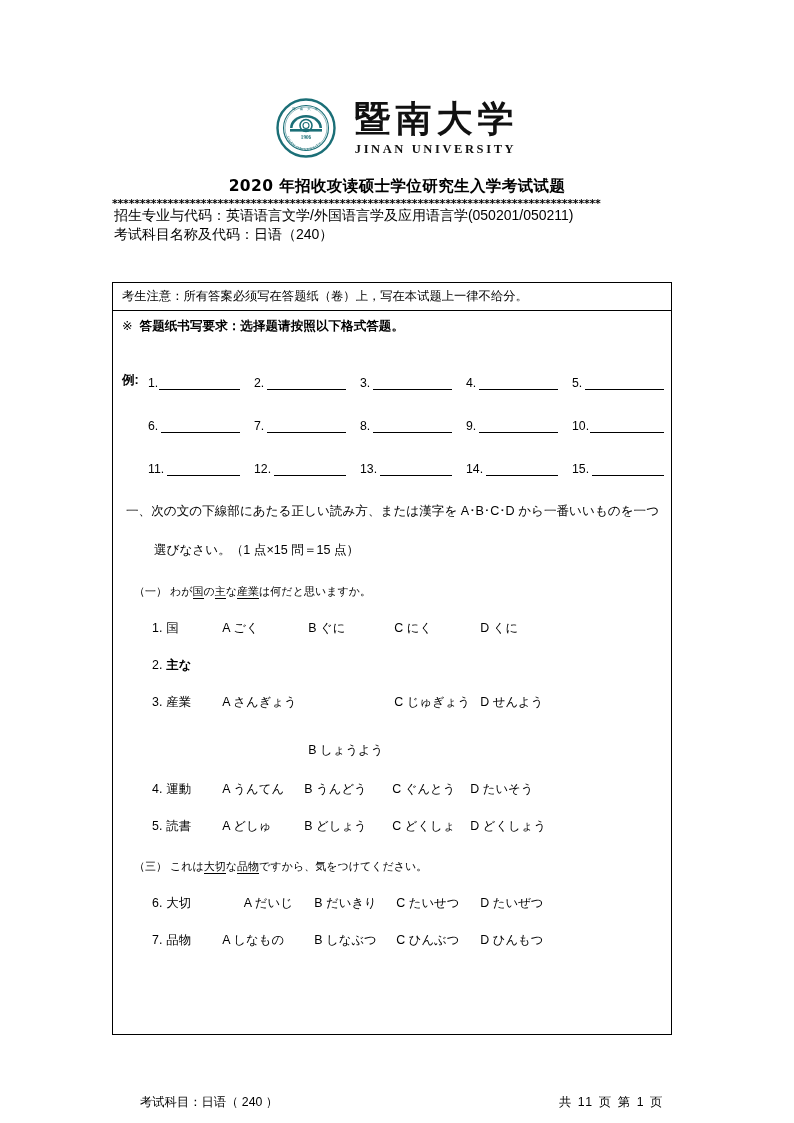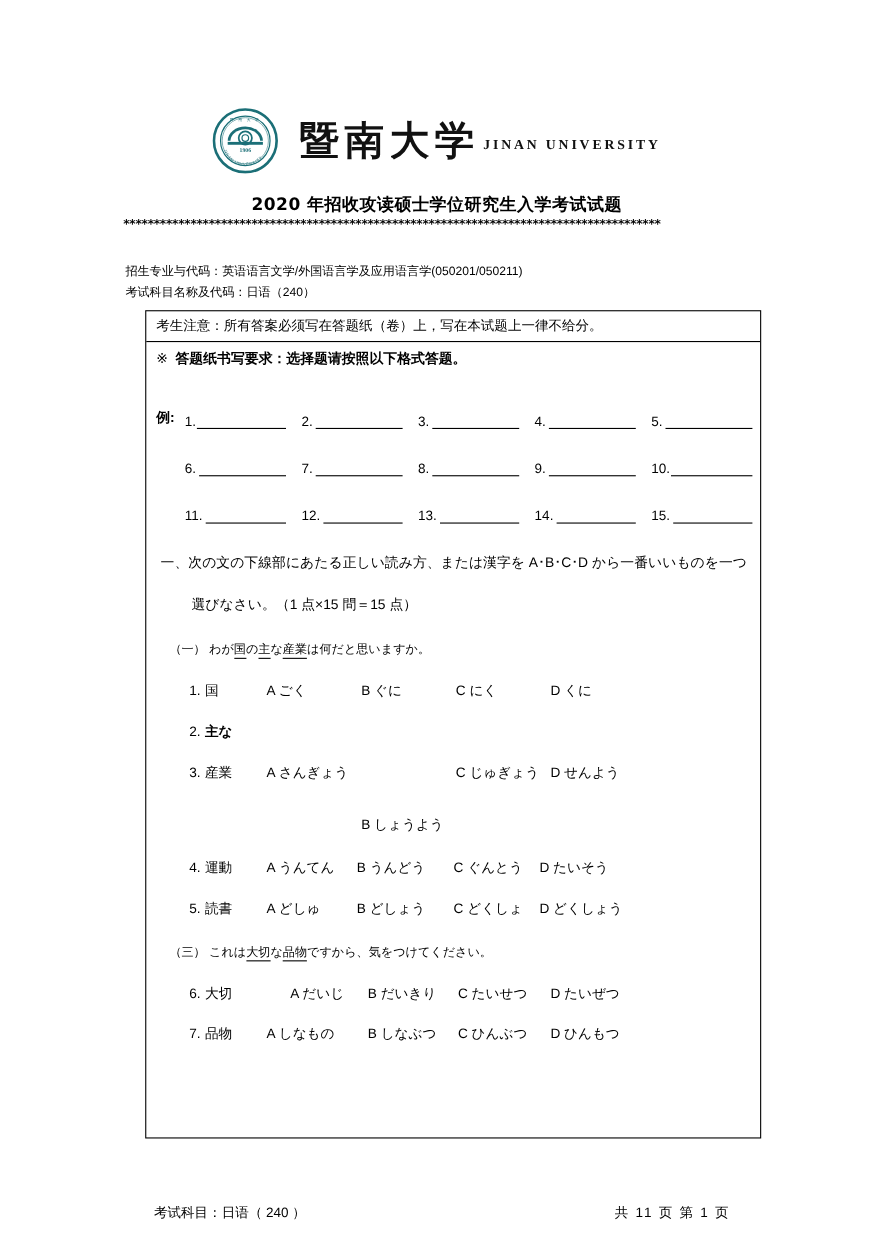--- a/index.html
+++ b/index.html
@@ -41,20 +41,21 @@
   .seal {
     width: 60px;
     height: 60px;
     position: relative;
     flex: 0 0 auto;
   }
   .seal svg { display: block; }
 
   .univ-names {
     display: flex;
+    flex-direction: column;
     align-items: center;
     line-height: 1;
   }
   .univ-cn {
     font-family: "DejaVu Serif", "Liberation Serif", serif;
     font-size: 36px;
     font-weight: 700;
     letter-spacing: 5px;
     color: #111111;
     padding-left: 5px;
@@ -92,30 +93,30 @@
     letter-spacing: -0.2px;
     white-space: nowrap;
     overflow: hidden;
     font-weight: 700;
     font-family: "DejaVu Sans", "Liberation Sans", sans-serif;
   }
 
   .meta-lines {
     position: absolute;
     left: 114px;
-    top: 238px;
-    font-size: 11px;
+    top: 206px;
+    font-size: 14px;
     line-height: 19px;
   }
   .meta-lines div { white-space: nowrap; }
 
   
   .exam-box {
     position: absolute;
-    left: 132px;
+    left: 112px;
     top: 282px;
     width: 560px;
     height: 753px;
     border: 1.6px solid #000000;
     box-sizing: border-box;
   }
   .notice-row {
     border-bottom: 1.4px solid #000000;
     padding: 5px 0 5px 9px;
     font-size: 12.3px;

